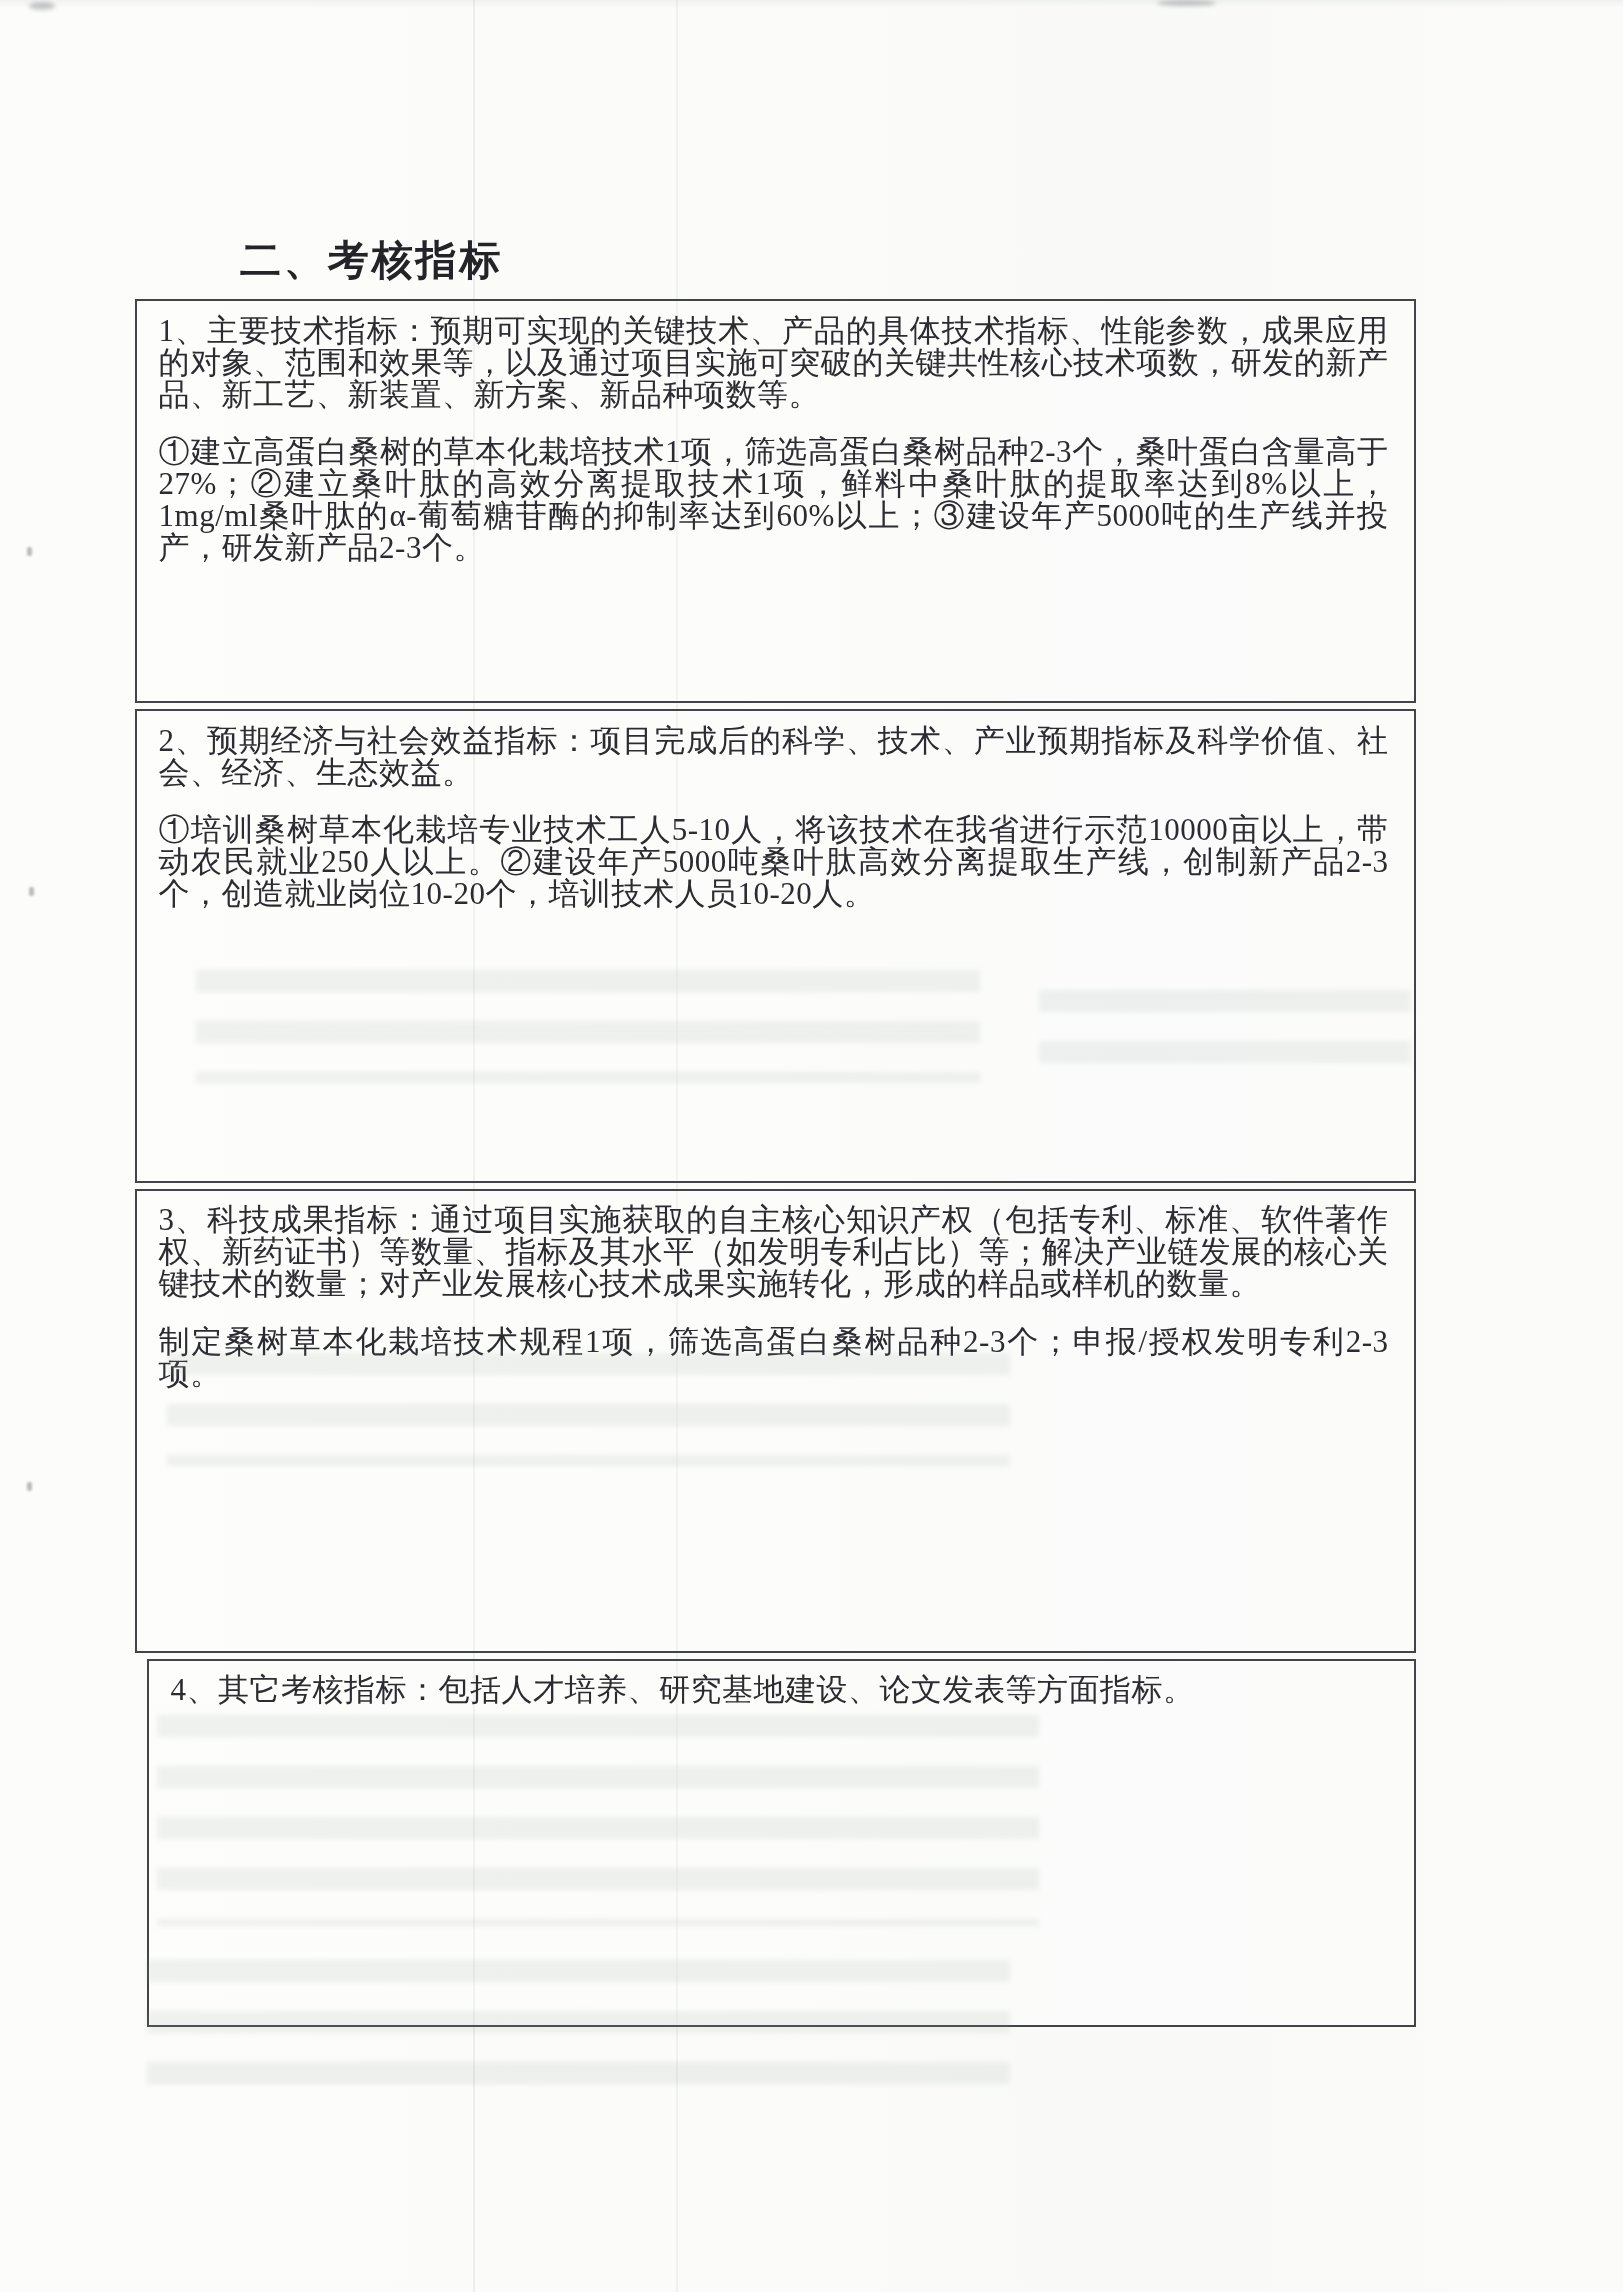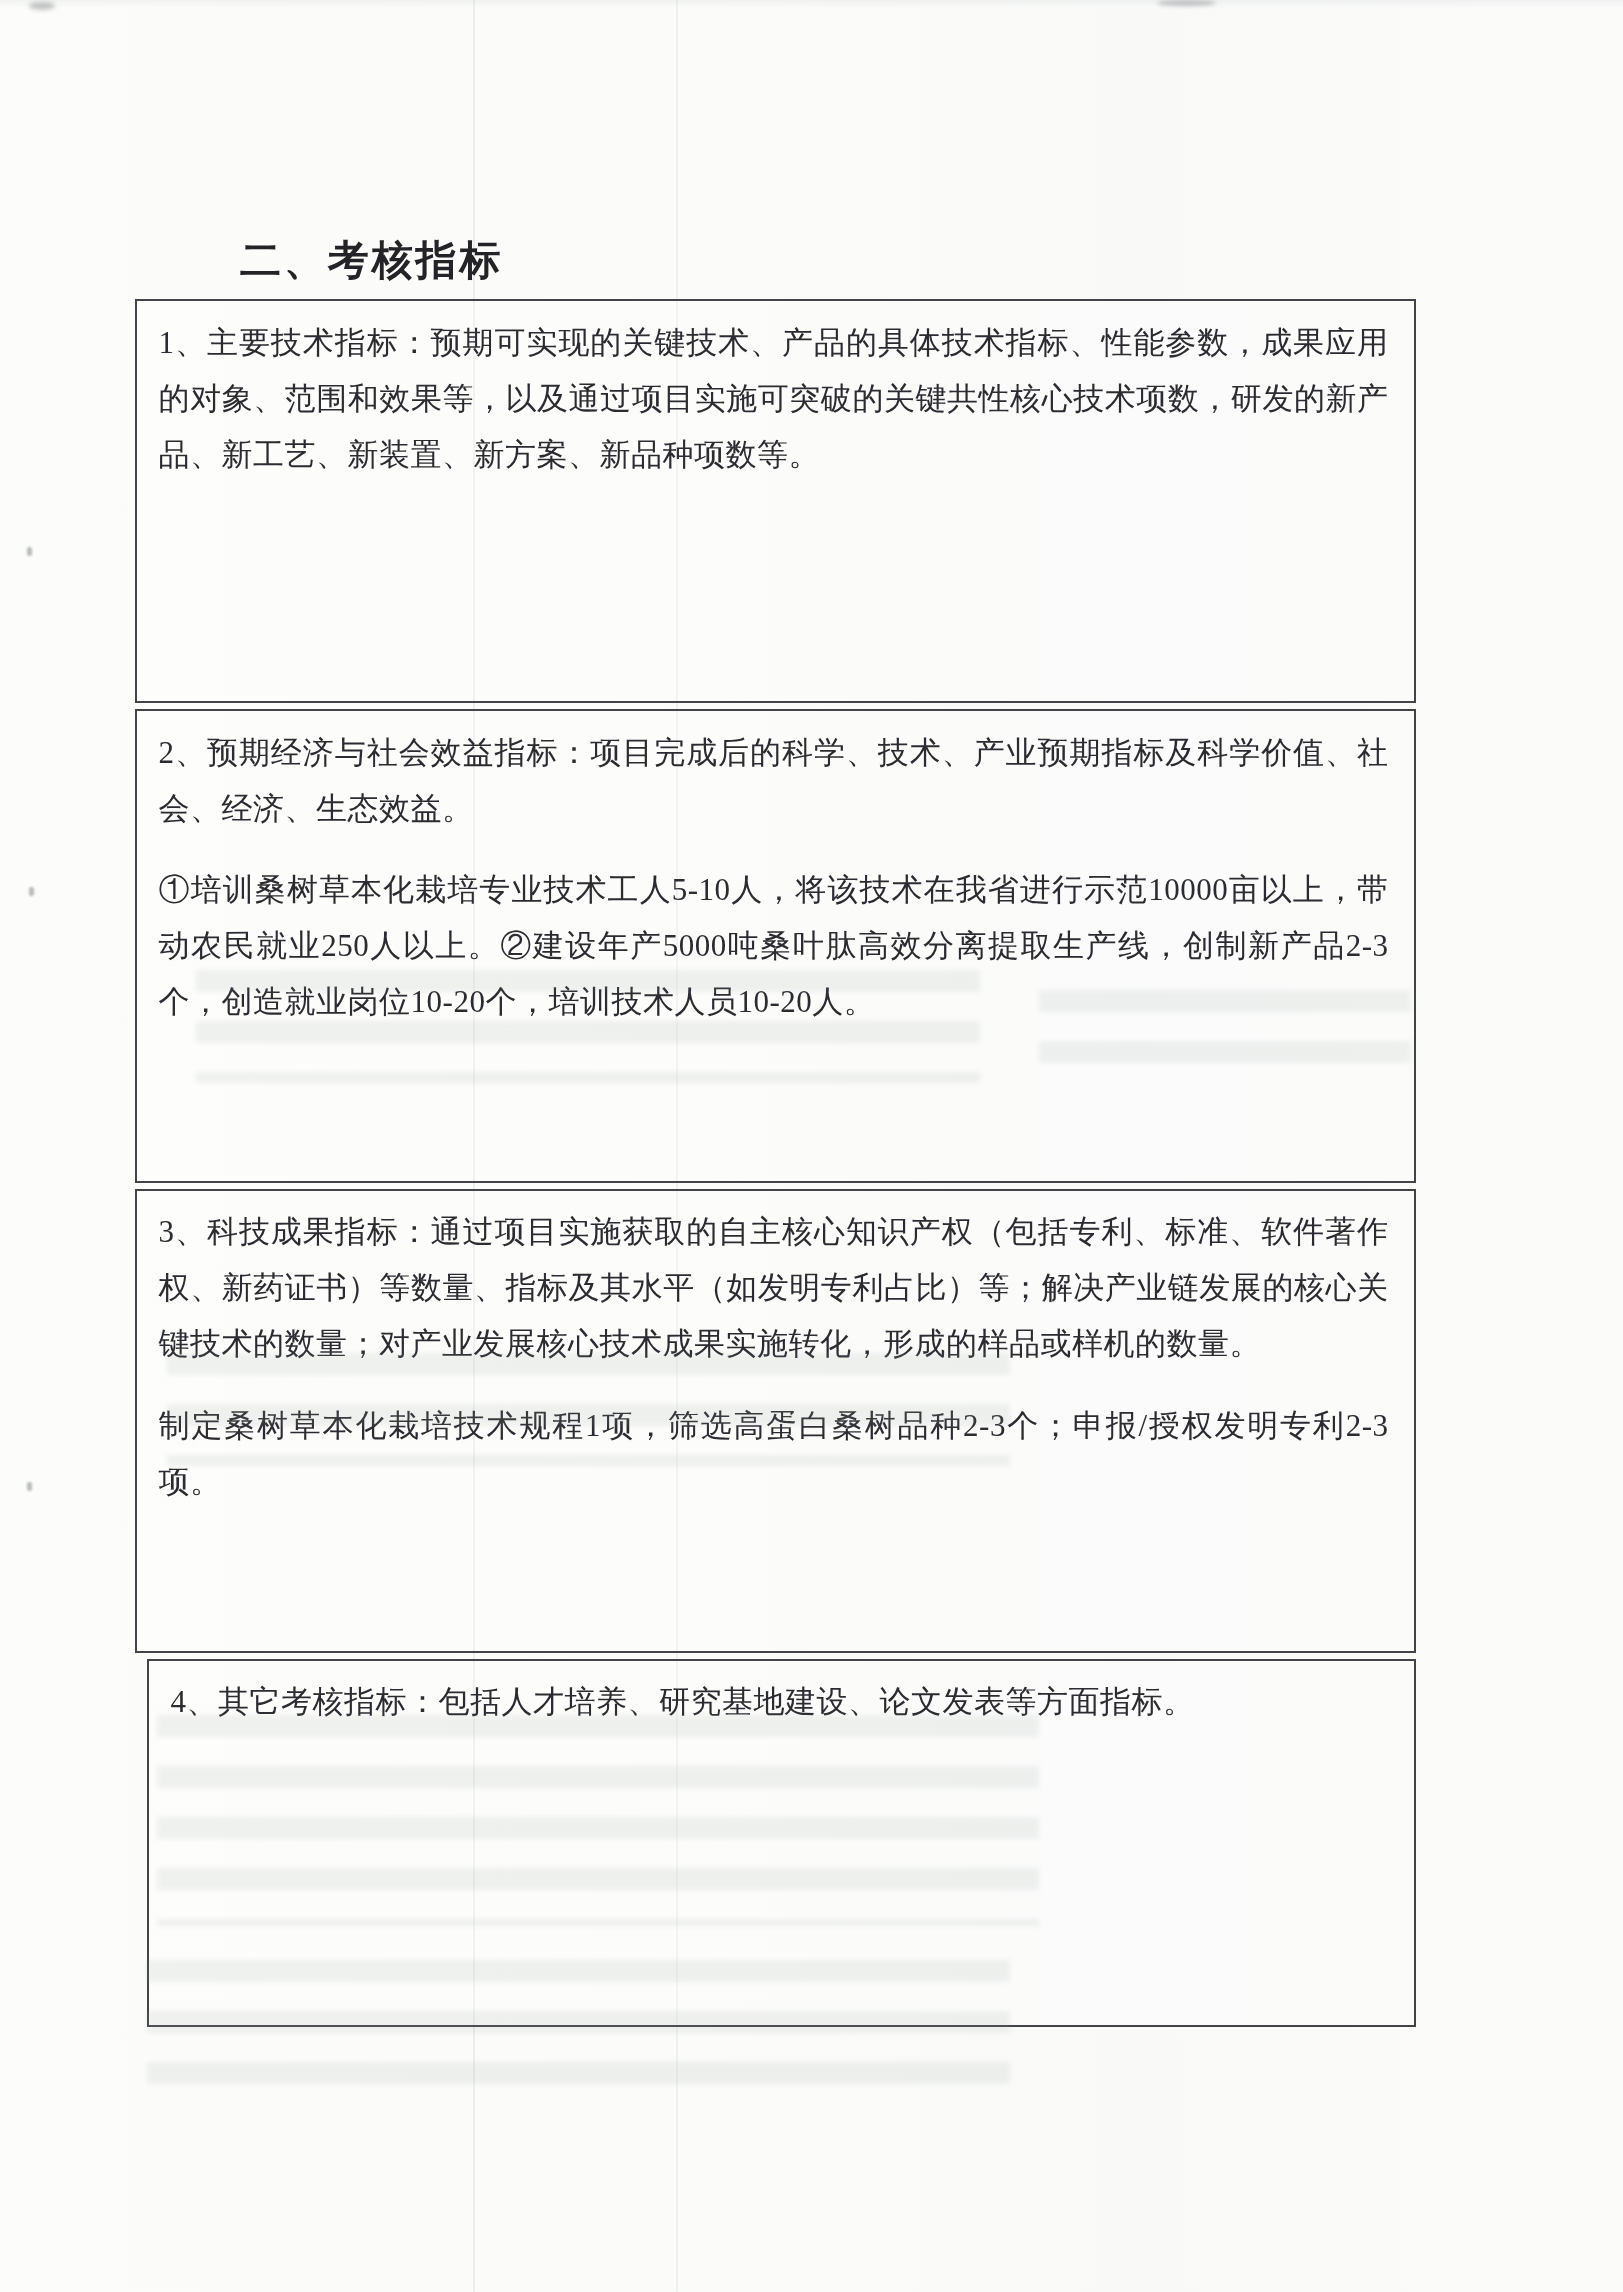--- a/index.html
+++ b/index.html
@@ -79,21 +79,21 @@
   .box {
     box-sizing: border-box;
     border: 2px solid #43434a;
     padding: 13.7px 25.5px 17.6px 21.6px;
     margin-bottom: 5.9px;
     background: rgba(255,255,255,0.25);
   }
   .box p {
     margin: 0;
     font-size: 31px;
-    line-height: 56px;
+    line-height: 32px;
     text-align: justify;
     letter-spacing: 0.5px;
   }
   .box p + p {
     margin-top: 25.5px;
   }
   .box.b1 { height: 404px; }
   .box.b2 { height: 474px; }
   .box.b3 { height: 464px; }
   .box.b4 { height: 368px; margin-left: 12px; }
@@ -110,20 +110,21 @@
   <div class="speck" style="left:27.4px; top:547px;"></div>
   <div class="speck" style="left:29px; top:887px;"></div>
   <div class="speck" style="left:27.4px; top:1482px;"></div>
 
   <h1 class="heading">二、考核指标</h1>
 
   <div class="boxes">
 
     <section class="box b1">
       <p>1、主要技术指标：预期可实现的关键技术、产品的具体技术指标、性能参数，成果应用的对象、范围和效果等，以及通过项目实施可突破的关键共性核心技术项数，研发的新产品、新工艺、新装置、新方案、新品种项数等。</p>
+      <p>①建立高蛋白桑树的草本化栽培技术1项，筛选高蛋白桑树品种2-3个，桑叶蛋白含量高于27%；②建立桑叶肽的高效分离提取技术1项，鲜料中桑叶肽的提取率达到8%以上，1mg/ml桑叶肽的α-葡萄糖苷酶的抑制率达到60%以上；③建设年产5000吨的生产线并投产，研发新产品2-3个。</p>
     </section>
 
     <section class="box b2">
       <p>2、预期经济与社会效益指标：项目完成后的科学、技术、产业预期指标及科学价值、社会、经济、生态效益。</p>
       <p>①培训桑树草本化栽培专业技术工人5-10人，将该技术在我省进行示范10000亩以上，带动农民就业250人以上。②建设年产5000吨桑叶肽高效分离提取生产线，创制新产品2-3个，创造就业岗位10-20个，培训技术人员10-20人。</p>
     </section>
 
     <section class="box b3">
       <p>3、科技成果指标：通过项目实施获取的自主核心知识产权（包括专利、标准、软件著作权、新药证书）等数量、指标及其水平（如发明专利占比）等；解决产业链发展的核心关键技术的数量；对产业发展核心技术成果实施转化，形成的样品或样机的数量。</p>
       <p>制定桑树草本化栽培技术规程1项，筛选高蛋白桑树品种2-3个；申报/授权发明专利2-3项。</p>

